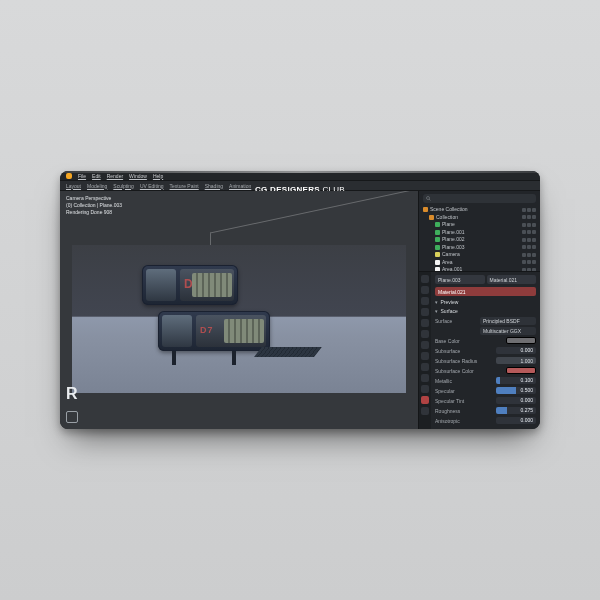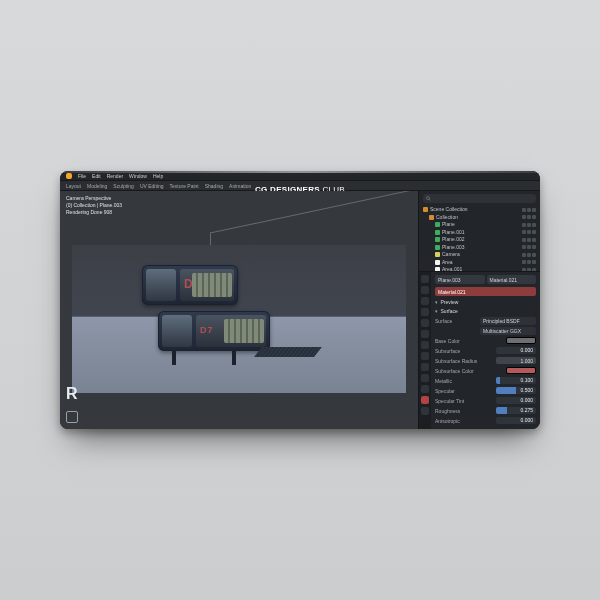--- a/index.html
+++ b/index.html
@@ -9,21 +9,21 @@
     font-family: -apple-system, Helvetica, Arial, sans-serif;
     display: flex; align-items: center; justify-content: center;
     overflow: hidden;
   }
   .frame {
     width: 480px; height: 258px;
     background: #1f2226;
     border-radius: 8px;
     box-shadow: 0 18px 30px -10px rgba(0,0,0,.5), 0 4px 8px rgba(0,0,0,.3);
     position: relative; overflow: hidden;
-    font-size: 6px; color: #bfc3c8;
+    font-size: 6px; color: #bfc3c8; text-decoration: underline;
   }
   .topglint {
     position:absolute; top:0; left:0; right:0; height:2px;
     background: linear-gradient(90deg, rgba(255,255,255,.1), rgba(255,255,255,.5), rgba(255,255,255,.1));
   }
   .menubar {
     height: 10px; display:flex; align-items:center; gap:6px;
     padding: 0 6px; background:#232629; border-bottom:1px solid #16181a;
     font-size:5px; color:#c9cbce;
   }

